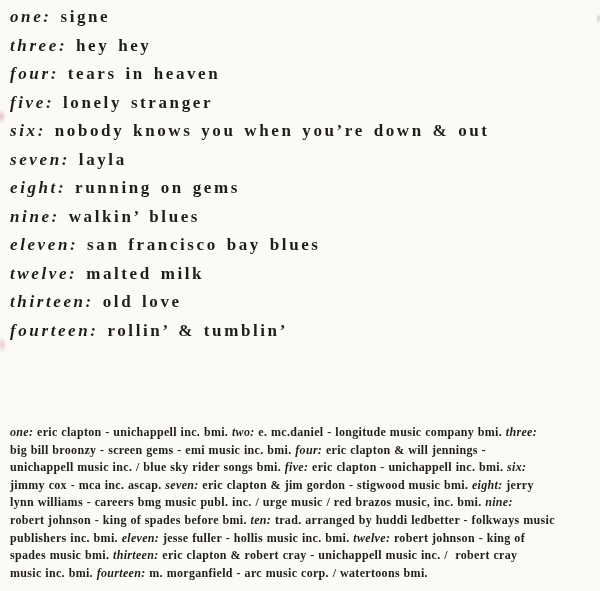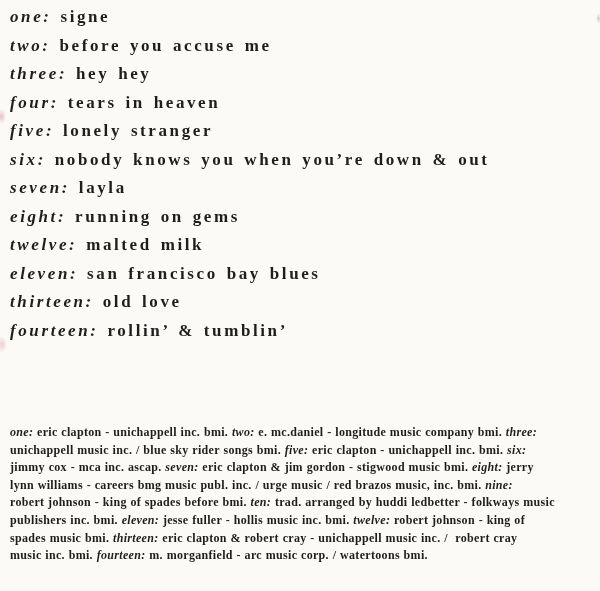--- a/index.html
+++ b/index.html
@@ -69,34 +69,35 @@
     right: -1px; top: 13px; width: 5px; height: 11px;
     background: radial-gradient(ellipse at center, rgba(120,118,115,0.35), rgba(120,118,115,0) 70%);
   }
 </style>
 </head>
 <body style="background: rgb(251, 250, 247);">
 
 <main class="page" style="color: rgb(32, 30, 29);">
   <section class="tracklist" id="tracklist">
       <div class="track-row"><span class="track-num">one:</span> <span class="track-title">signe</span></div>
-      <div class="track-row"><span class="track-num">two:</span> <span class="track-title">before you accuse me</span></div>
       <div class="track-row"><span class="track-num">three:</span> <span class="track-title">hey hey</span></div>
       <div class="track-row"><span class="track-num">four:</span> <span class="track-title">tears in heaven</span></div>
       <div class="track-row"><span class="track-num">five:</span> <span class="track-title">lonely stranger</span></div>
       <div class="track-row"><span class="track-num">six:</span> <span class="track-title">nobody knows you when you’re down &amp; out</span></div>
       <div class="track-row"><span class="track-num">seven:</span> <span class="track-title">layla</span></div>
       <div class="track-row"><span class="track-num">eight:</span> <span class="track-title">running on gems</span></div>
+      <div class="track-row"><span class="track-num">nine:</span> <span class="track-title">walkin’ blues</span></div>
+      <div class="track-row"><span class="track-num">eleven:</span> <span class="track-title">san francisco bay blues</span></div>
       <div class="track-row"><span class="track-num">twelve:</span> <span class="track-title">malted milk</span></div>
-      <div class="track-row"><span class="track-num">eleven:</span> <span class="track-title">san francisco bay blues</span></div>
       <div class="track-row"><span class="track-num">thirteen:</span> <span class="track-title">old love</span></div>
       <div class="track-row"><span class="track-num">fourteen:</span> <span class="track-title">rollin’ &amp; tumblin’</span></div>
     </section>
   <section class="credits" id="credits">
       <div class="credit-line"><span class="it">one:</span><span> eric clapton - unichappell inc. bmi. </span><span class="it">two:</span><span> e. mc.daniel - longitude music company bmi. </span><span class="it">three:</span></div>
+      <div class="credit-line"><span>big bill broonzy - screen gems - emi music inc. bmi. </span><span class="it">four:</span><span> eric clapton &amp; will jennings -</span></div>
       <div class="credit-line"><span>unichappell music inc. / blue sky rider songs bmi. </span><span class="it">five:</span><span> eric clapton - unichappell inc. bmi. </span><span class="it">six:</span></div>
       <div class="credit-line"><span>jimmy cox - mca inc. ascap. </span><span class="it">seven:</span><span> eric clapton &amp; jim gordon - stigwood music bmi. </span><span class="it">eight:</span><span> jerry</span></div>
       <div class="credit-line"><span>lynn williams - careers bmg music publ. inc. / urge music / red brazos music, inc. bmi. </span><span class="it">nine:</span></div>
       <div class="credit-line"><span>robert johnson - king of spades before bmi. </span><span class="it">ten:</span><span> trad. arranged by huddi ledbetter - folkways music</span></div>
       <div class="credit-line"><span>publishers inc. bmi. </span><span class="it">eleven:</span><span> jesse fuller - hollis music inc. bmi. </span><span class="it">twelve:</span><span> robert johnson - king of</span></div>
       <div class="credit-line"><span>spades music bmi. </span><span class="it">thirteen:</span><span> eric clapton &amp; robert cray - unichappell music inc. /  robert cray</span></div>
       <div class="credit-line"><span>music inc. bmi. </span><span class="it">fourteen:</span><span> m. morganfield - arc music corp. / watertoons bmi.</span></div>
     </section>
   <div class="artifact a1"></div>
   <div class="artifact a2"></div>

